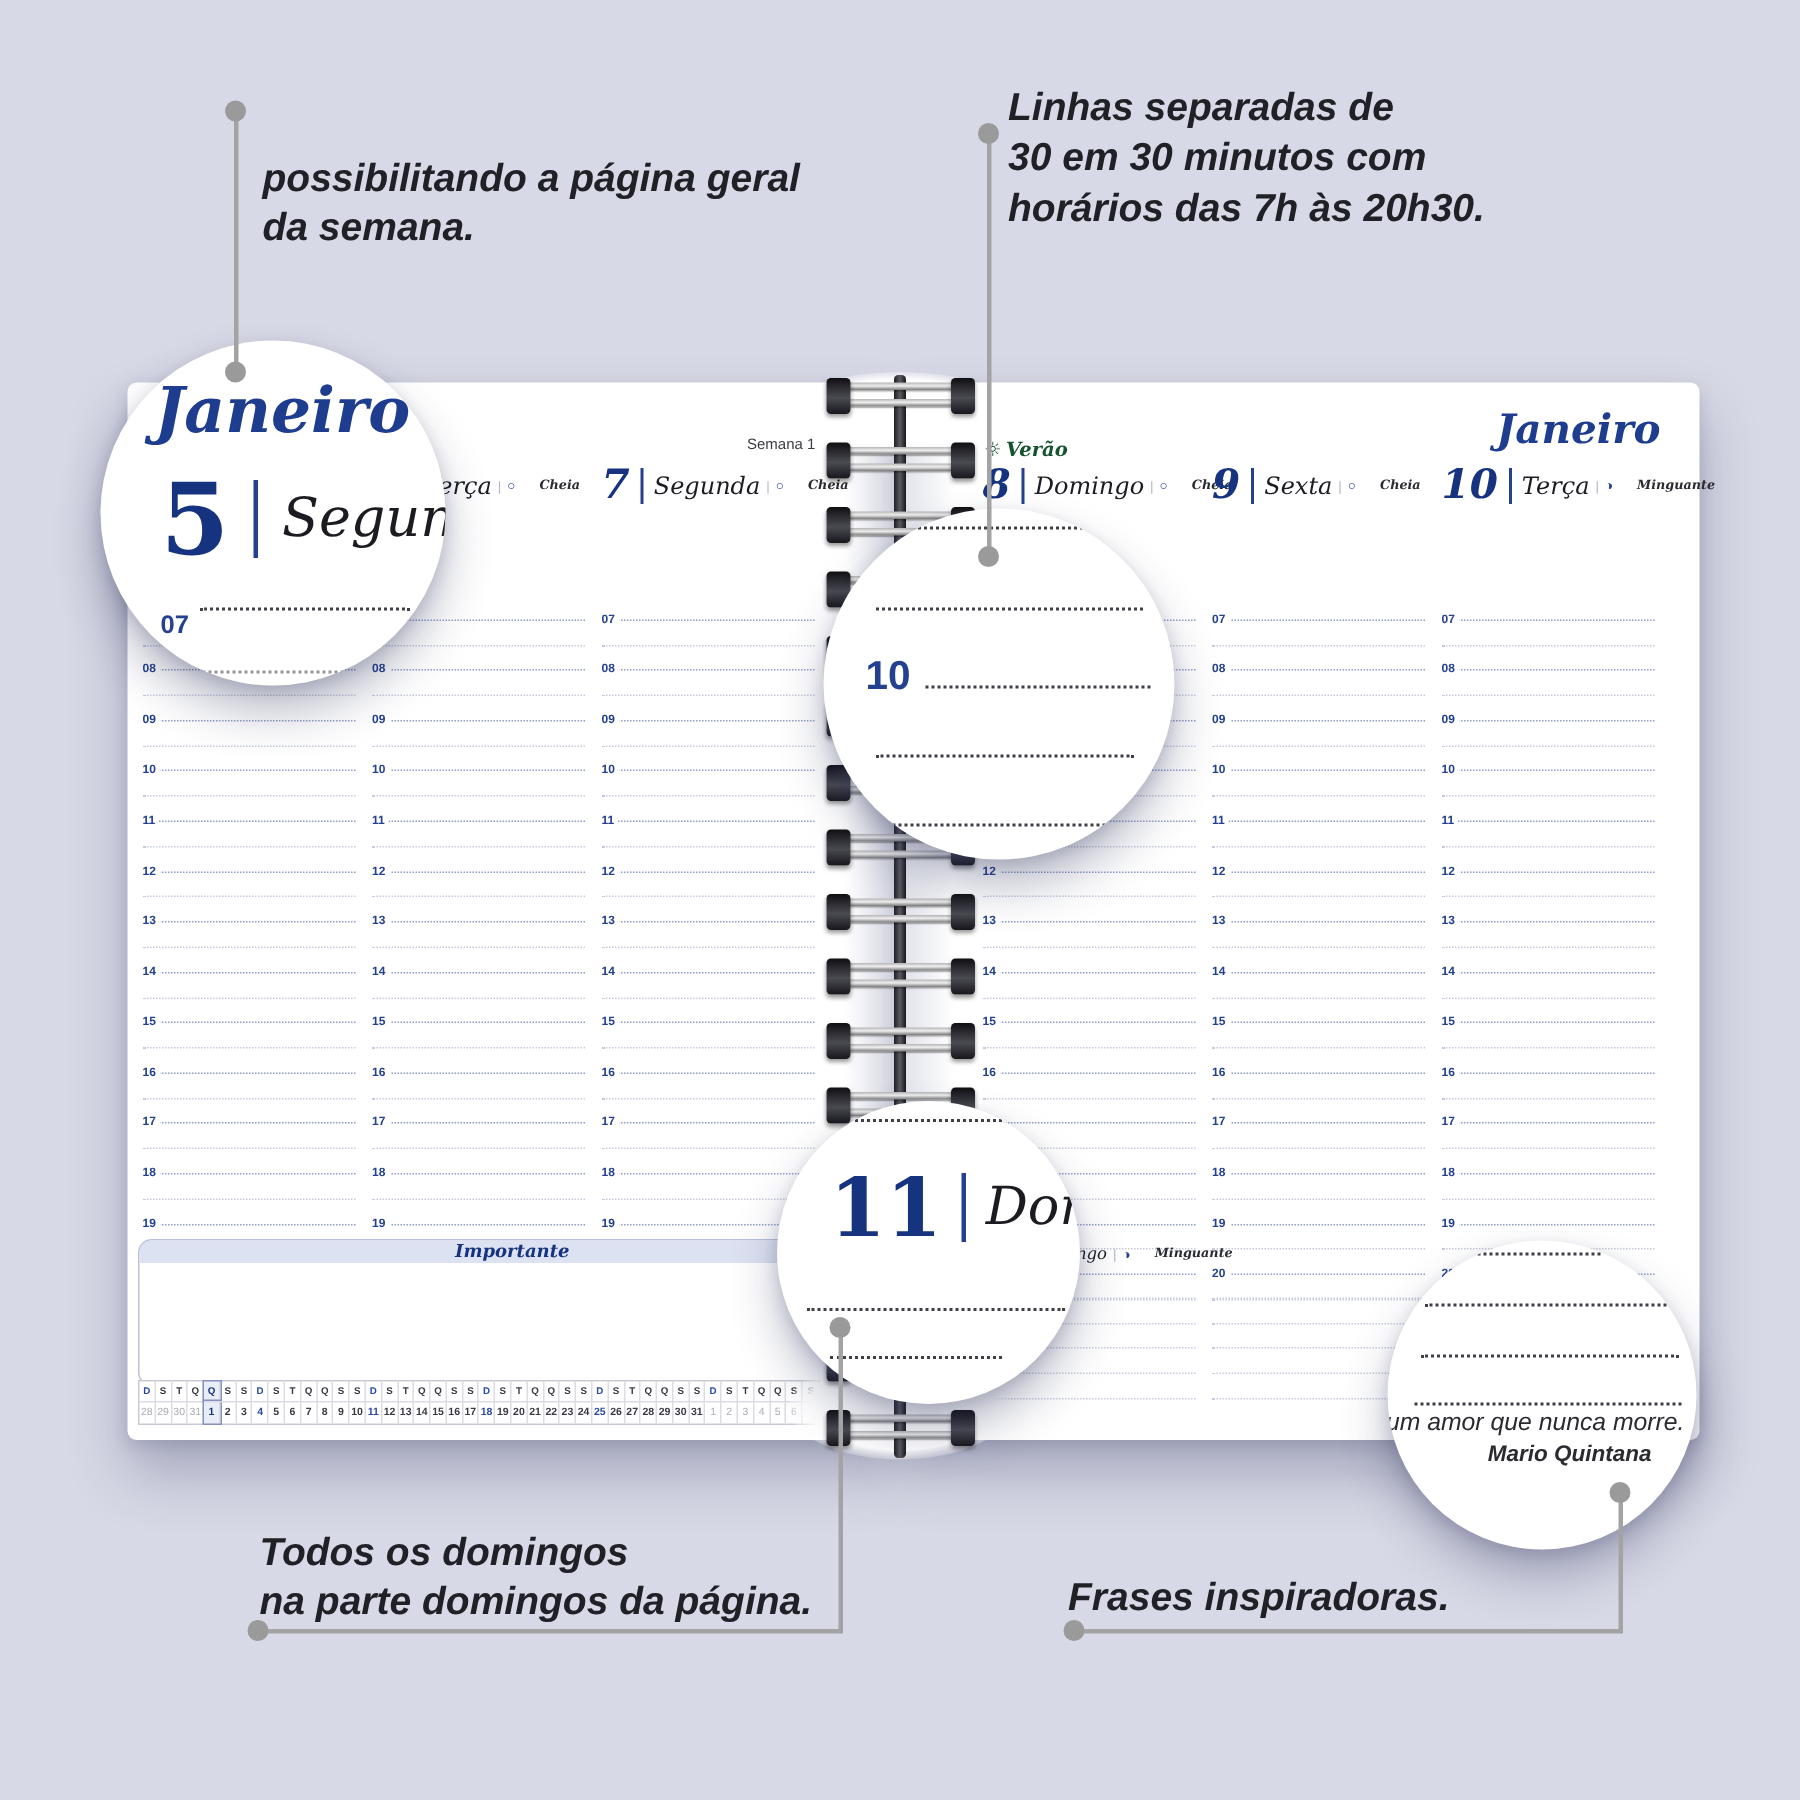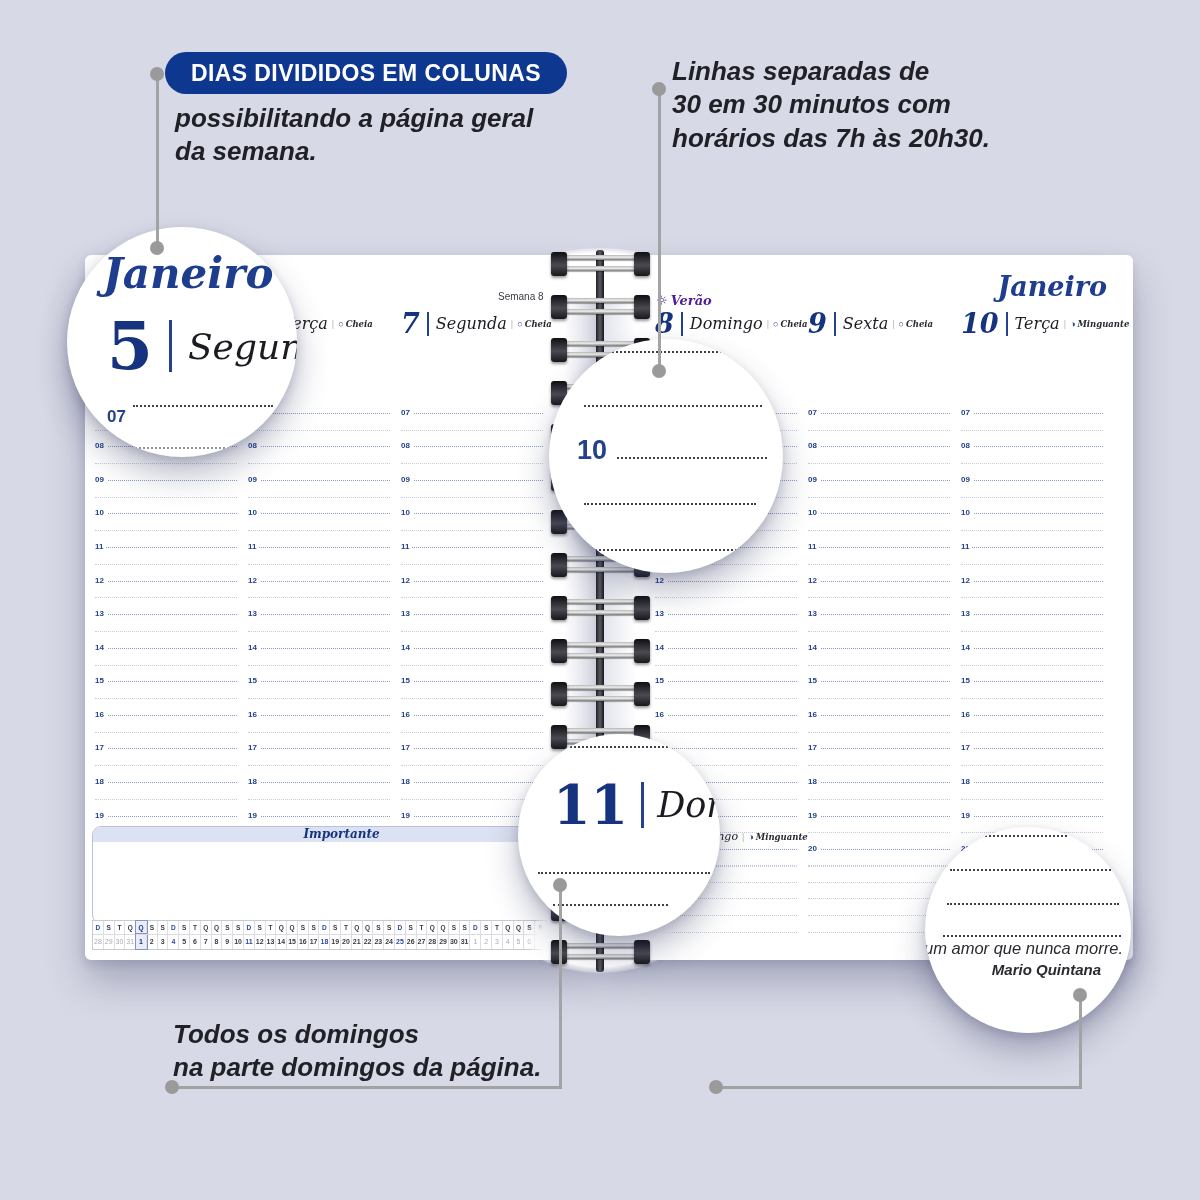--- a/index.html
+++ b/index.html
@@ -24,34 +24,34 @@
   .page{position:absolute;top:255px;height:705px;background:#fff;z-index:2;
         box-shadow:0 22px 38px rgba(48,52,92,.30),0 4px 10px rgba(48,52,92,.15);}
   .page.left{left:85px;width:513px;border-radius:6px 2px 2px 6px;}
   .page.right{left:602px;width:531px;border-radius:2px 6px 6px 2px;}
   .page.left::after{content:'';position:absolute;right:0;top:0;bottom:0;width:34px;
         background:linear-gradient(90deg,rgba(120,128,165,0),rgba(120,128,165,.22));}
   .page.right::after{content:'';position:absolute;left:0;top:0;bottom:0;width:34px;
         background:linear-gradient(270deg,rgba(120,128,165,0),rgba(120,128,165,.22));}
 
   .week-label{position:absolute;left:413px;top:36px;font-size:10px;color:#3a3a44;}
-  .season{position:absolute;left:54px;top:38px;color:#4c1d95;font:italic 700 13px "DejaVu Serif",serif;}
+  .season{position:absolute;left:54px;top:38px;color:#14532d;font:italic 700 13px "DejaVu Serif",serif;}
   .sun-glyph{font-style:normal;font-size:13px;margin-right:3px;}
   .month-label{position:absolute;right:26px;top:16px;color:#1e3d8f;
                font:italic 700 27px "DejaVu Serif",serif;}
 
   
   .day-col{position:absolute;top:53px;width:142px;}
   .day-head{position:absolute;left:0;top:0;height:36px;white-space:nowrap;}
   .dnum{font:italic 700 27px "DejaVu Serif",serif;color:#16337f;vertical-align:middle;}
   .dbar{display:inline-block;width:2px;height:24px;background:#24418f;margin:0 7px;vertical-align:middle;}
   .dname{font:italic 400 16px "DejaVu Serif",serif;color:#1b1b22;vertical-align:middle;}
   .dsep{color:#b5b5c0;font-size:9px;margin:0 4px;vertical-align:middle;}
   .moon{font-size:9px;color:#24418f;vertical-align:middle;font-style:normal;}
-  .dmoon{font:italic 700 8.5px "DejaVu Serif",serif;color:#2a2a33;vertical-align:middle;margin-left:2px;text-align:right;}
+  .dmoon{font:italic 700 8.5px "DejaVu Serif",serif;color:#2a2a33;vertical-align:middle;margin-left:16px;text-align:right;}
 
   .hour-grid{position:absolute;left:0;top:89px;width:142px;height:470px;}
   .hrow{height:16.786px;position:relative;box-sizing:border-box;}
   .hrow.hour{border-bottom:1px dotted #8d9cc6;}
   .hrow.half{border-bottom:1px dotted #c5cbdc;}
   .hlbl{position:absolute;left:0;bottom:-5px;font:700 8px "Liberation Sans",sans-serif;
         color:#24418f;background:#fff;padding-right:3px;line-height:10px;}
 
   
   .importante{position:absolute;left:7px;top:571px;width:499px;height:98px;box-sizing:border-box;
@@ -109,49 +109,49 @@
   .zc-author{position:absolute;right:30px;font:italic 700 15px "Liberation Sans",sans-serif;color:#2a2a30;}
   .dmg .zc-daynum{font-size:54px;}
   .dmg .zc-bar{height:46px;margin:0 13px;}
   .dmg .zc-dayname{font-size:35px;}
 </style>
 </head>
 <body>
 
 <div class="stage">
 
-  <div class="badge">DIAS DIVIDIDOS EM COLUNAS</div>
   <div class="callout c-badge-sub">possibilitando a página geral
 da semana.</div>
   <div class="callout c-topright">Linhas separadas de
 30 em 30 minutos com
 horários das 7h às 20h30.</div>
   <div class="callout c-bottomleft">Todos os domingos
 na parte domingos da página.</div>
+  <div class="callout c-bottomright">Frases inspiradoras.</div>
 
   <div class="cline" style="left:156px;top:74px;width:3px;height:174px"></div>
   <div class="cdot" style="left:150px;top:67px"></div>
   <div class="cdot" style="left:150px;top:241px"></div>
 
   <div class="cline" style="left:658px;top:89px;width:3px;height:282px"></div>
   <div class="cdot" style="left:652px;top:82px"></div>
   <div class="cdot" style="left:652px;top:364px"></div>
 
   <div class="cline" style="left:172px;top:1086px;width:390px;height:3px"></div>
   <div class="cline" style="left:559px;top:888px;width:3px;height:200px"></div>
   <div class="cdot" style="left:165px;top:1080px"></div>
   <div class="cdot" style="left:553px;top:878px"></div>
 
   <div class="cline" style="left:716px;top:1086px;width:366px;height:3px"></div>
   <div class="cline" style="left:1079px;top:995px;width:3px;height:93px"></div>
   <div class="cdot" style="left:709px;top:1080px"></div>
   <div class="cdot" style="left:1073px;top:988px"></div>
 
   <div class="page left">
-    <div class="week-label">Semana 8</div>
+    <div class="week-label">Semana 1</div>
 
     <div class="day-col" style="left:10px">
       <div class="day-head">
         <span class="dnum">5</span><span class="dbar"></span><span class="dname">Segunda</span><span class="dsep">|</span><span class="moon">○</span><span class="dmoon">Cheia</span>
       </div>
       <div class="hour-grid">
           <div class="hrow hour">
             <span class="hlbl">07</span>
           </div>
           <div class="hrow half"></div>

